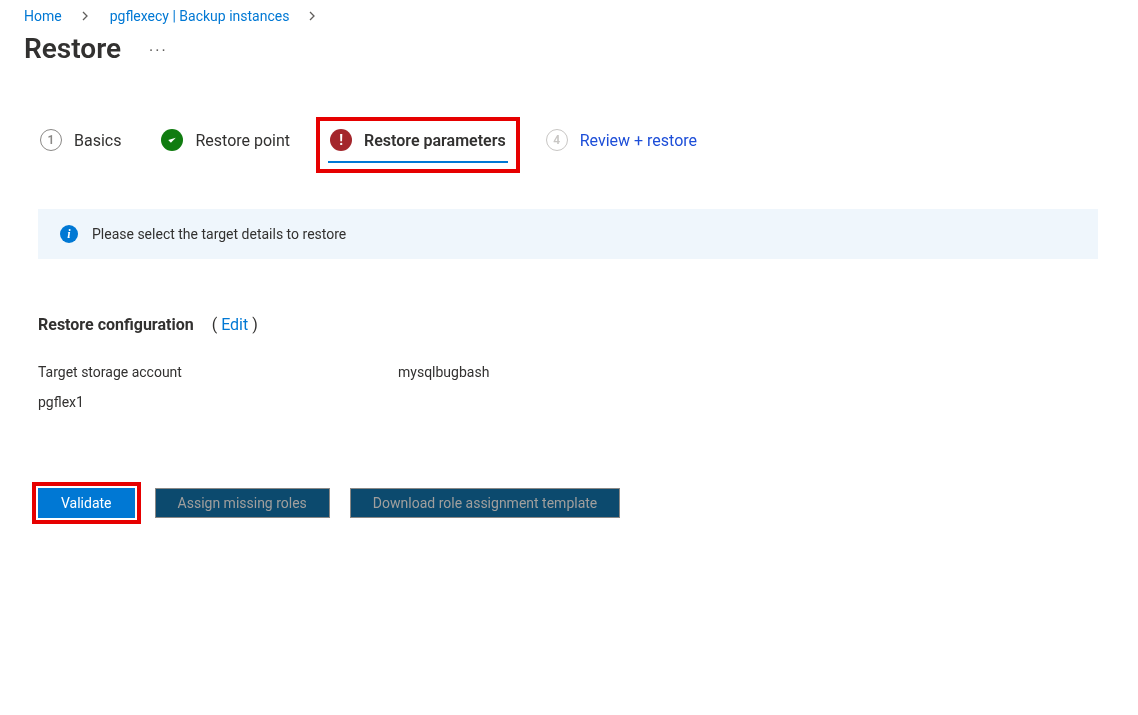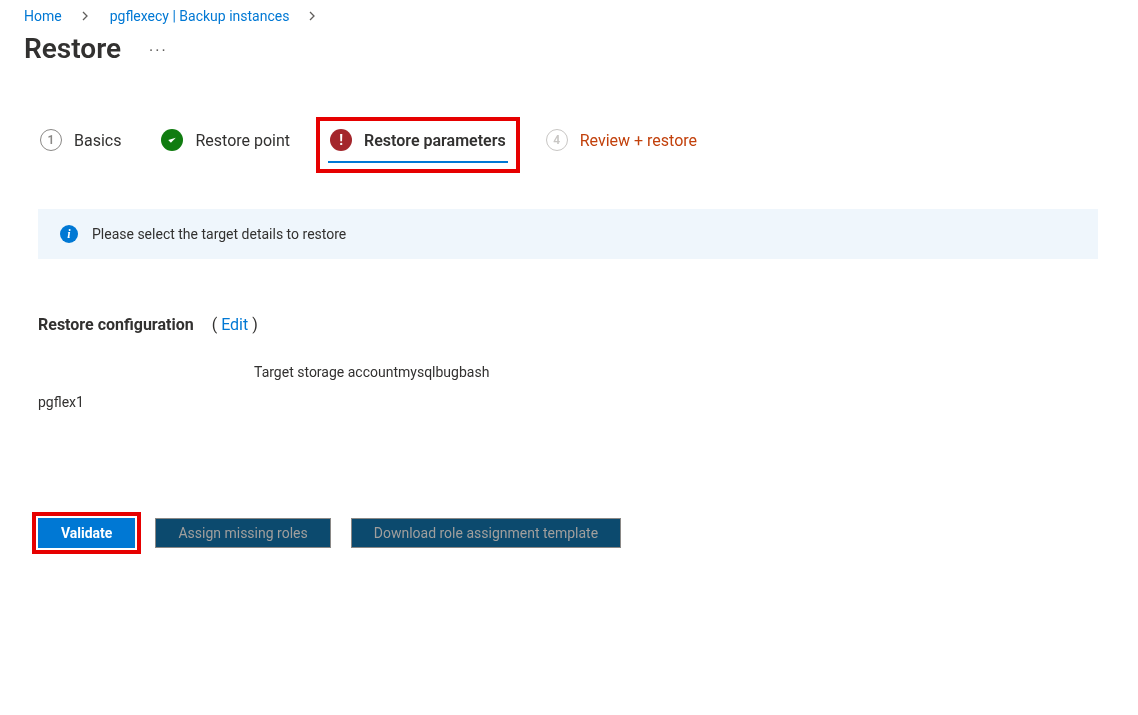--- a/index.html
+++ b/index.html
@@ -93,21 +93,21 @@
       border-radius: 50%;
       background: #a4262c;
       display: flex;
       align-items: center;
       justify-content: center;
       color: #fff;
       font-weight: 700;
       font-size: 14px;
     }
     .step-label { font-weight: 400; }
-    .step.future .step-label { color: #c2410c; text-align: right; }
+    .step.future .step-label { color: #1d4ed8; text-align: right; }
     .step.future .step-number-circle { border-color: #c8c6c4; color: #c8c6c4; }
     .step.current .step-label { font-weight: 600; }
     .step.current::after {
       content: "";
       position: absolute;
       left: 0;
       right: 0;
       bottom: -2px;
       height: 2px;
       background: #0078d4;
@@ -164,22 +164,21 @@
     }
     .edit-link {
       color: #0078d4;
       font-size: 16px;
       cursor: pointer;
     }
 
     
     .details {
       padding-left: 14px;
-      margin-bottom: 108px;
-      text-align: right;
+      margin-bottom: 78px;
     }
     .detail-row {
       display: flex;
       margin-bottom: 14px;
       font-size: 14px;
       color: #323130;
     }
     .detail-label { width: 360px; }
     .detail-value { }
 
@@ -196,21 +195,21 @@
       padding: 6px 22px;
       cursor: pointer;
       border: 1px solid #8a8886;
       background: #fff;
       color: #605e5c;
     }
     .btn.primary {
       background: #0078d4;
       border-color: #0078d4;
       color: #fff;
-      font-weight: 700;
+      font-weight: 400;
     }
     .btn.secondary {
       background: #0c4a6e;
       color: #a19f9d;
       border: 1px solid #8a8886;
     }
     .btn-wrap.red-box-inner::before {
       top: -6px; bottom: -6px; left: -6px; right: -6px;
     }
   </style>

